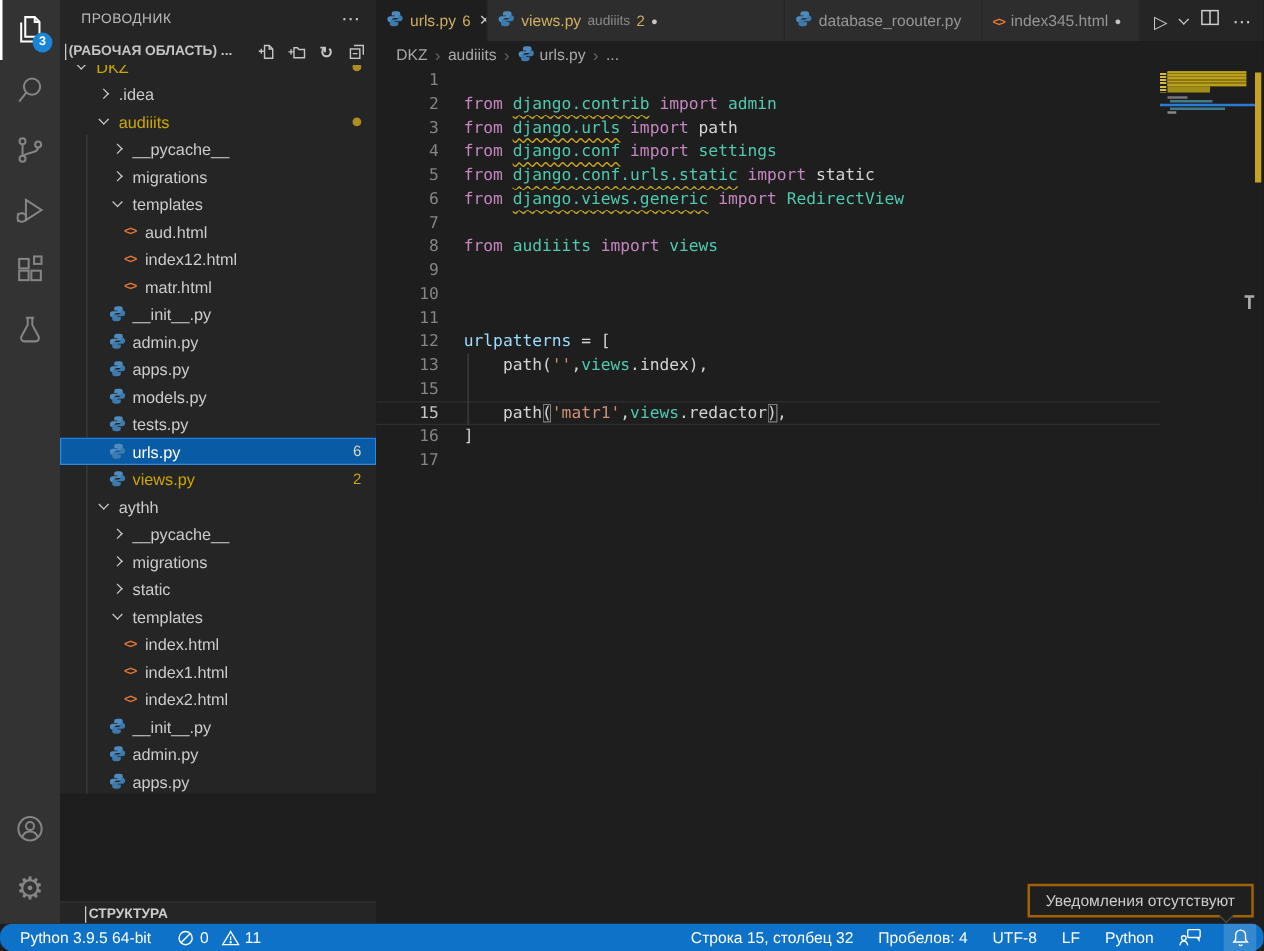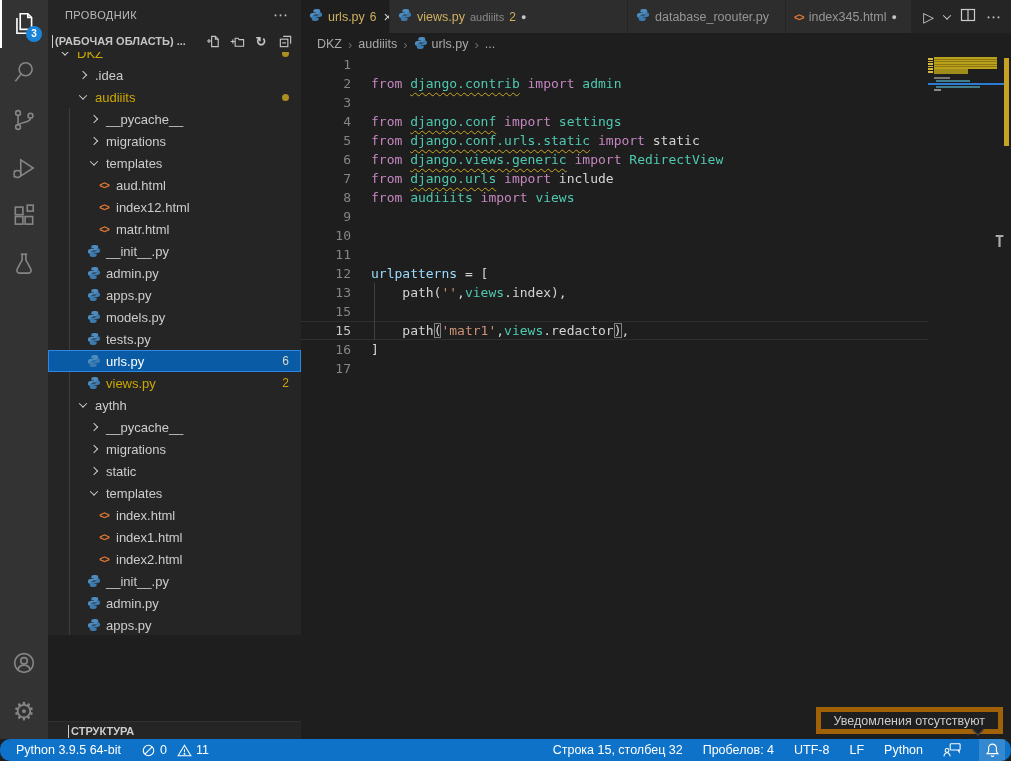--- a/index.html
+++ b/index.html
@@ -93,21 +93,21 @@
 
   
   #statusbar { position:absolute; left:0; top:739px; width:1011px; height:22px; background:#0e72c8; color:#ffffff; display:flex; align-items:center; font-size:12.5px; padding:0 6px 0 14px;border-radius:10px; }
   .sb-item { display:flex; align-items:center; gap:4px; cursor:pointer; padding:0 2px; }
   #sb-left { display:flex; align-items:center; gap:16px; }
   #sb-right { margin-left:auto; display:flex; align-items:center; gap:16px; }
   #bell-wrap { width:26px; height:22px; display:flex; align-items:center; justify-content:center; background:rgba(255,255,255,.16); cursor:pointer; }
   svg.sbi { display:block; }
 
   
-  #toast { position:absolute; right:8px; bottom:27px; height:27px; padding:0 13px; background:#1f1f1f; border:5px solid #a16207; color:#cccccc; font-size:12.5px; display:flex; align-items:center; z-index:9; }
+  #toast { position:absolute; right:8px; bottom:27px; height:27px; padding:0 13px; background:#1f1f1f; border:2px solid #a16207; color:#cccccc; font-size:12.5px; display:flex; align-items:center; z-index:9; }
   #toast-arrow { position:absolute; right:16px; bottom:-5px; width:8px; height:8px; background:#1f1f1f; border-right:1px solid #4d4d4d; border-bottom:1px solid #4d4d4d; transform:rotate(45deg); }
 </style>
 </head>
 <body>
 
 <div id="root">
 
   <div id="activitybar">
     <div class="ab-item active">
       <svg width="26" height="26" viewBox="0 0 24 24" fill="none" stroke="currentColor" stroke-width="1.5">
@@ -512,36 +512,36 @@
           <div class="cline">
             <span class="num">1</span>
             <span class="txt"></span>
           </div>
           <div class="cline">
             <span class="num">2</span>
             <span class="txt"><span class="tk-k">from </span><span class="tk-m">django.contrib</span><span class="tk-k"> import </span><span class="tk-c">admin</span></span>
           </div>
           <div class="cline">
             <span class="num">3</span>
+            <span class="txt"><span class="tk-k">from </span><span class="tk-m">django.urls</span><span class="tk-k"> import </span><span class="tk-p">path</span></span>
           </div>
           <div class="cline">
             <span class="num">4</span>
             <span class="txt"><span class="tk-k">from </span><span class="tk-m">django.conf</span><span class="tk-k"> import </span><span class="tk-c">settings</span></span>
           </div>
           <div class="cline">
             <span class="num">5</span>
             <span class="txt"><span class="tk-k">from </span><span class="tk-m">django.conf.urls.static</span><span class="tk-k"> import </span><span class="tk-p">static</span></span>
           </div>
           <div class="cline">
             <span class="num">6</span>
             <span class="txt"><span class="tk-k">from </span><span class="tk-m">django.views.generic</span><span class="tk-k"> import </span><span class="tk-c">RedirectView</span></span>
           </div>
           <div class="cline">
             <span class="num">7</span>
-            <span class="txt"><span class="tk-k">from </span><span class="tk-m">django.urls</span><span class="tk-k"> import </span><span class="tk-p">include</span></span>
           </div>
           <div class="cline">
             <span class="num">8</span>
             <span class="txt"><span class="tk-k">from </span><span class="tk-c">audiiits</span><span class="tk-k"> import </span><span class="tk-c">views</span></span>
           </div>
           <div class="cline">
             <span class="num">9</span>
             <span class="txt"></span>
           </div>
           <div class="cline">

